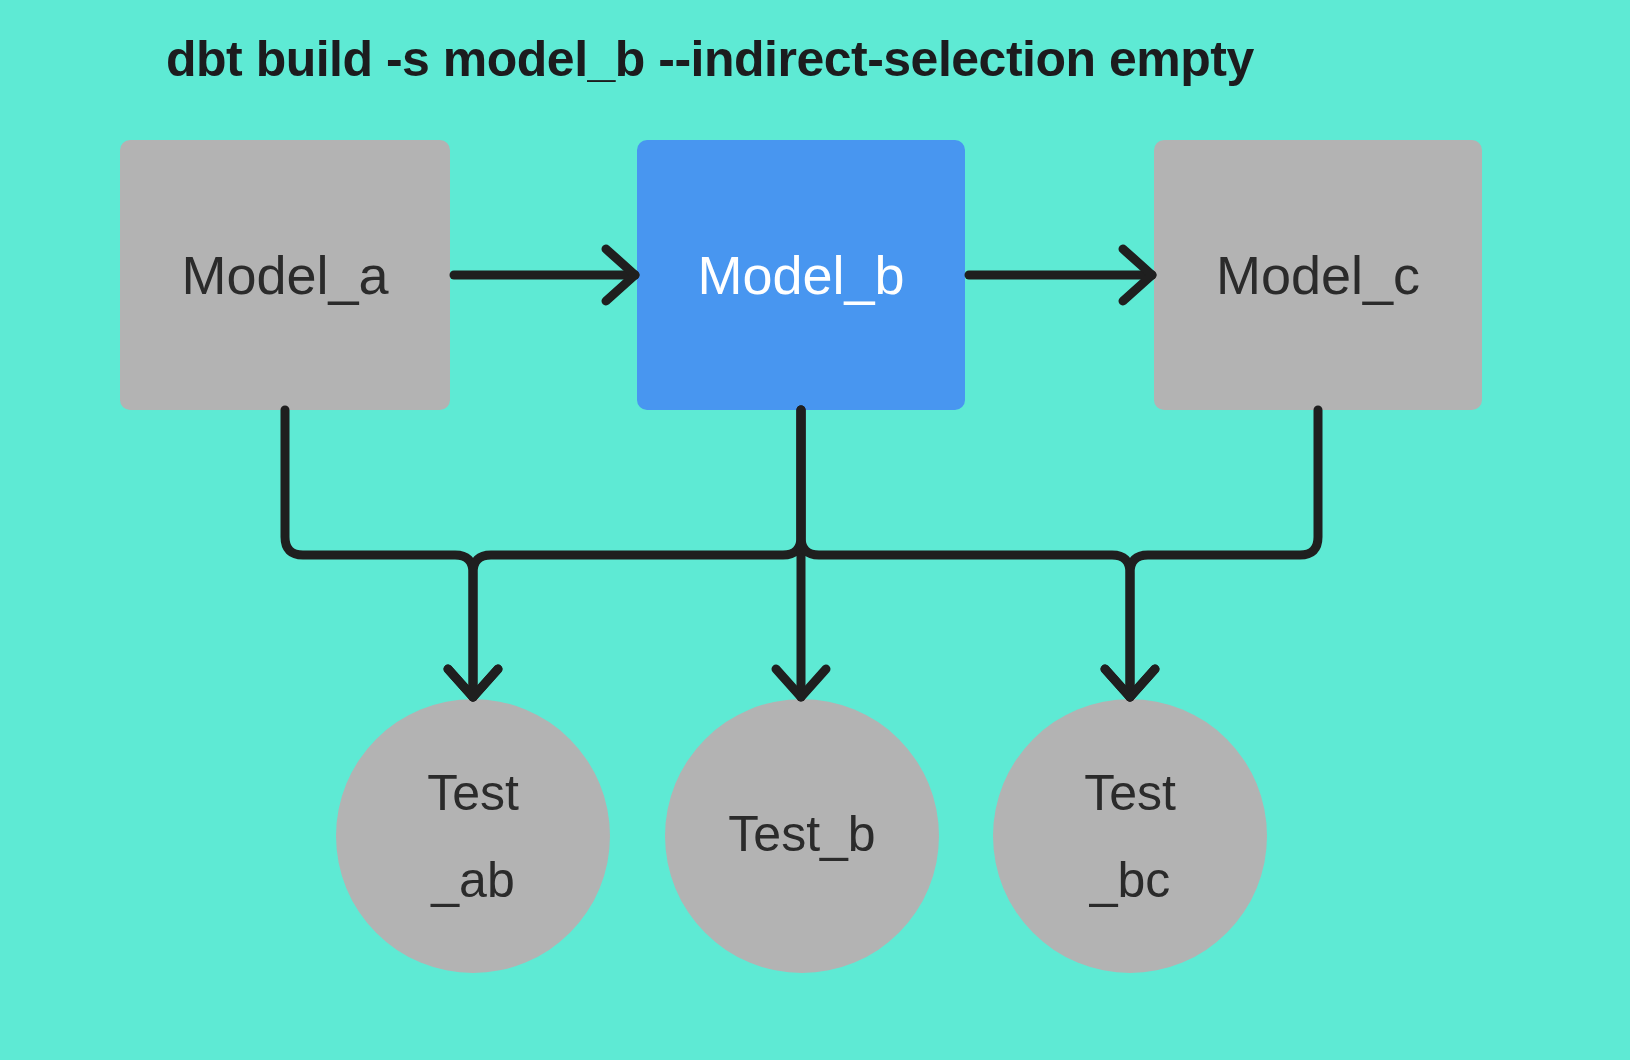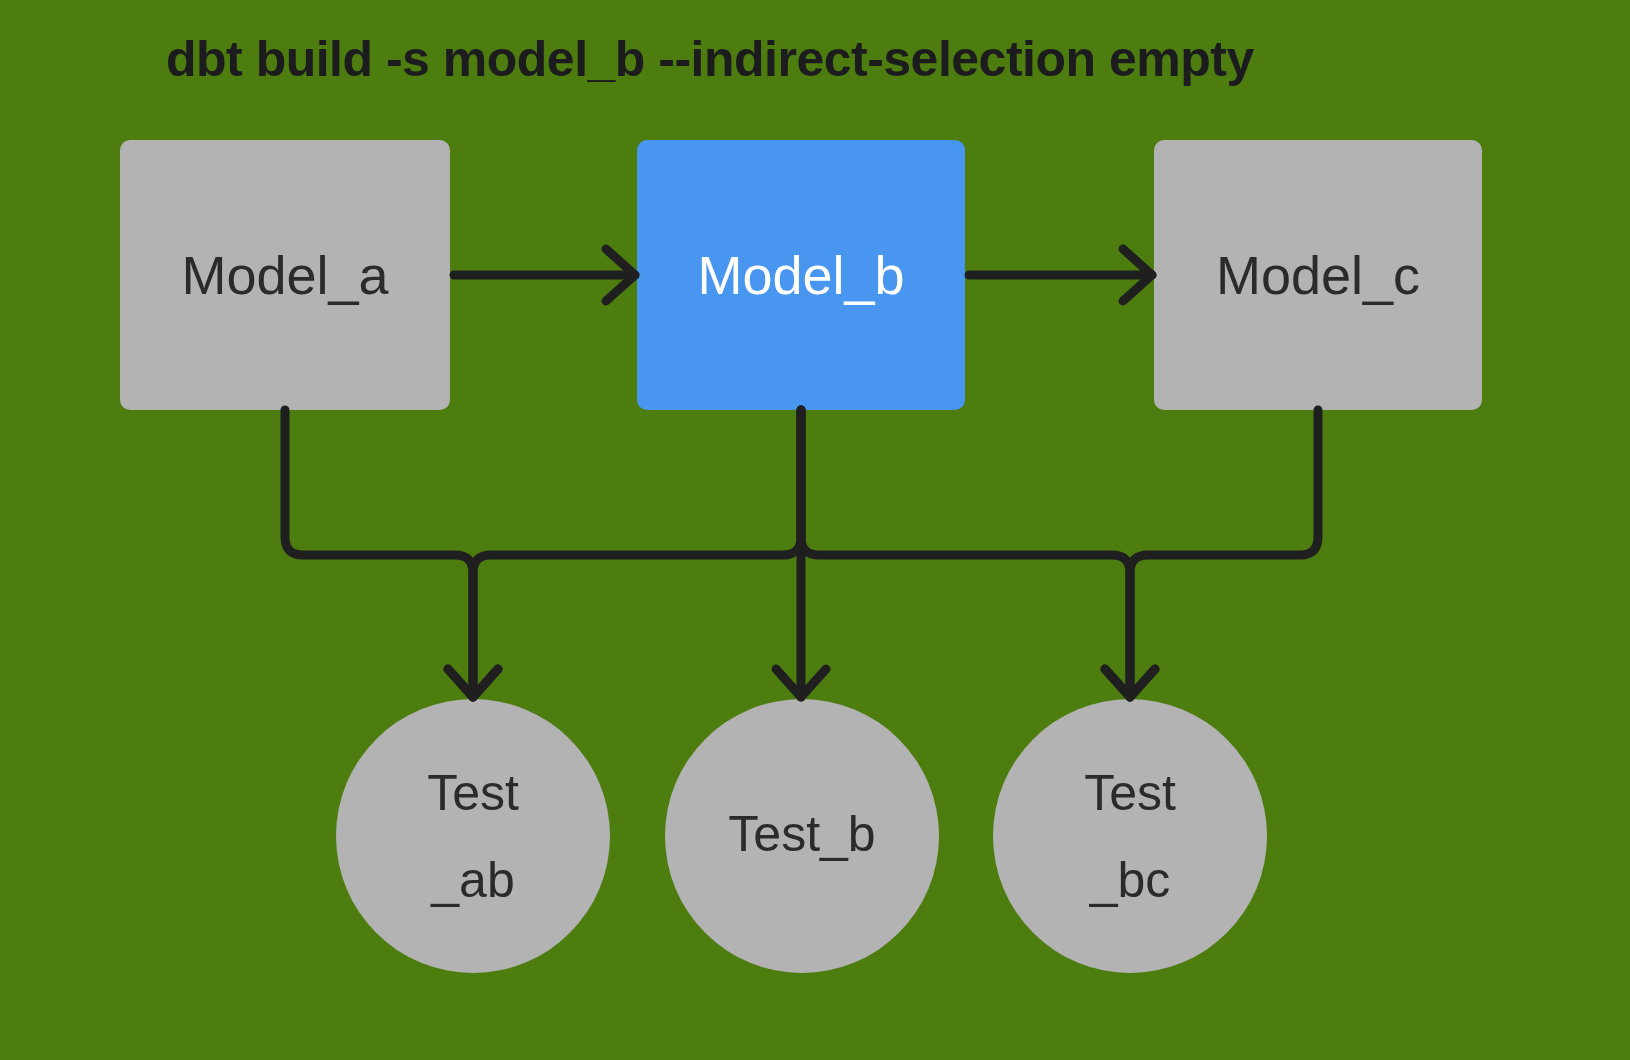--- a/index.html
+++ b/index.html
@@ -30,21 +30,21 @@
     left: 0;
     top: 0;
   }
   svg.dag text {
     font-family: "Liberation Sans", "DejaVu Sans", sans-serif;
   }
 </style>
 </head>
 <body style="background: rgb(253, 253, 253);">
 
-<div class="stage" style="background: #4d7c0f;">
+<div class="stage" style="background: #5eead4;">
   <div class="diagram-title" style="color: rgb(28, 28, 30);">dbt build -s model_b --indirect-selection empty</div>
   <svg id="dag" class="dag" width="1630" height="1060" viewBox="0 0 1630 1060">
       <rect x="120" y="140" width="330" height="270" rx="10" fill="#b3b3b3"></rect>
       <text x="285" y="275" text-anchor="middle" dominant-baseline="central" font-size="54" font-weight="500" fill="#2b2b2b">Model_a</text>
       <rect x="637" y="140" width="328" height="270" rx="10" fill="#4896f0"></rect>
       <text x="801" y="275" text-anchor="middle" dominant-baseline="central" font-size="54" font-weight="500" fill="#ffffff">Model_b</text>
       <rect x="1154" y="140" width="328" height="270" rx="10" fill="#b3b3b3"></rect>
       <text x="1318" y="275" text-anchor="middle" dominant-baseline="central" font-size="54" font-weight="500" fill="#2b2b2b">Model_c</text>
       <circle cx="473" cy="836" r="137" fill="#b3b3b3"></circle>
       <text x="473" y="793" text-anchor="middle" dominant-baseline="central" font-size="50" font-weight="500" fill="#2b2b2b">Test</text>

